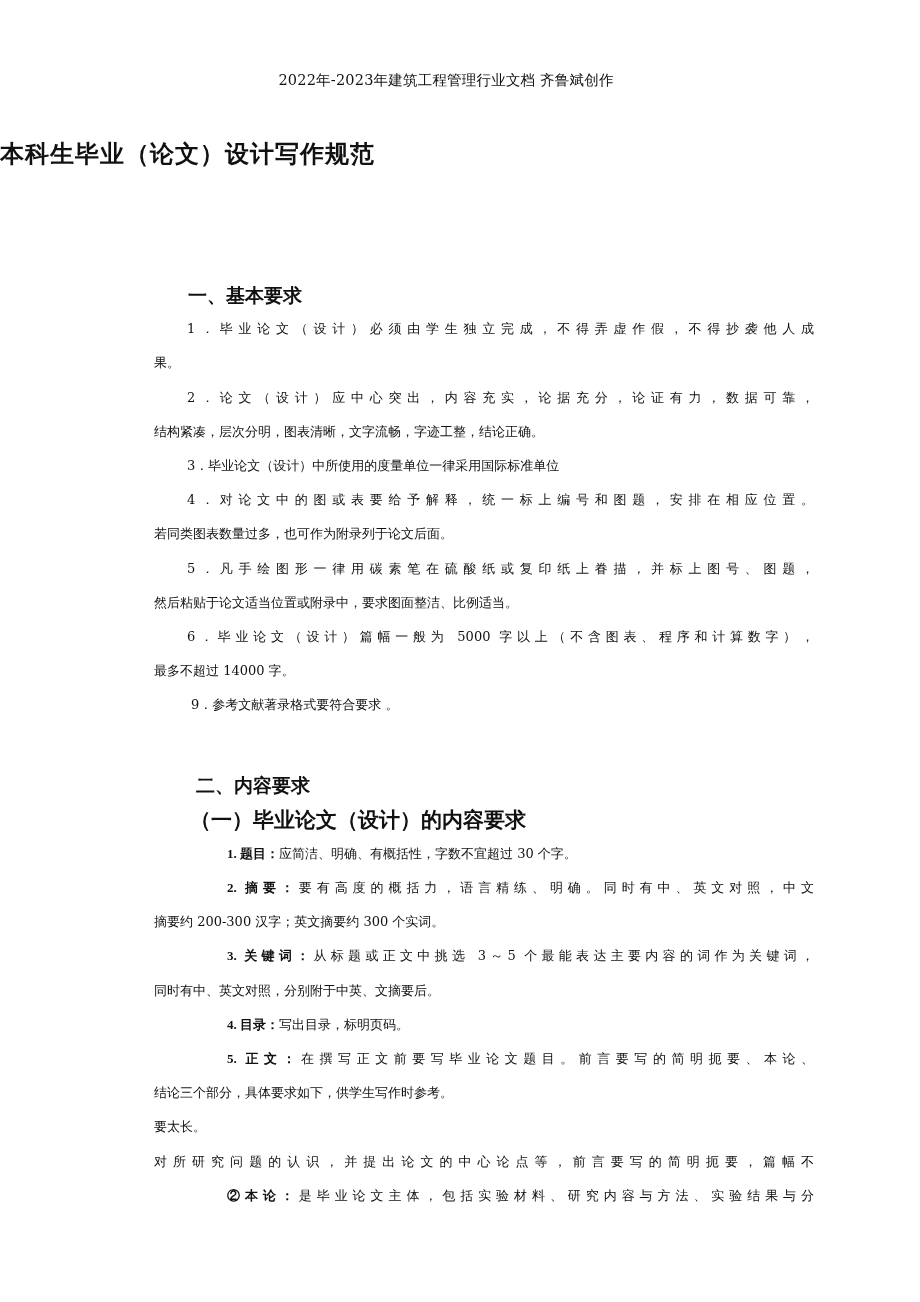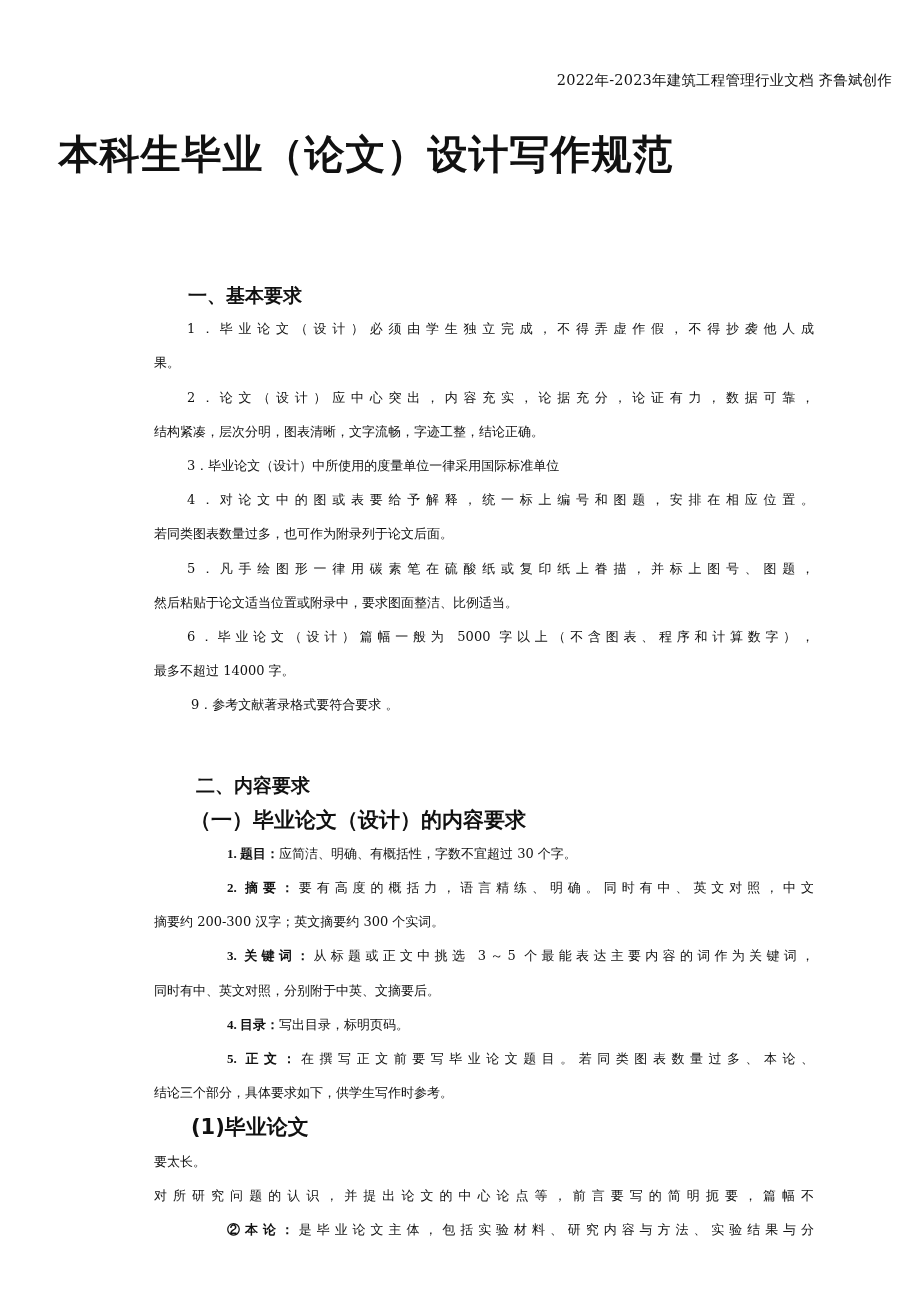--- a/index.html
+++ b/index.html
@@ -1,21 +1,21 @@
 <!DOCTYPE html>
 <html><head>
 <meta charset="utf-8">
 <style>
   html, body { margin: 0; padding: 0; background: #ffffff; }
   body { width: 920px; height: 1302px; position: relative; overflow: hidden;
          font-family: "DejaVu Serif", "Liberation Serif", serif; color: #111; }
-  .header { position: absolute; top: 70px; left: 0; width: 892px; text-align: right;
+  .header { position: absolute; top: 70px; left: 0; width: 892px; text-align: center;
             font-size: 14.5px; line-height: 20px; letter-spacing: 0.2px; }
-  .title { position: absolute; top: 132px; left: 0; width: 732px; text-align: center;
-           font-size: 40px; line-height: 44px; font-weight: bold;
+  .title { position: absolute; top: 132px; left: 0; width: 732px; 
+           font-size: 24px; line-height: 44px; font-weight: bold;
            font-family: "DejaVu Sans", "Liberation Sans", sans-serif; letter-spacing: 1px; }
   .body { position: absolute; top: 232px; left: 154px; width: 660px; }
   .line { position: relative; height: 34.2px; line-height: 34.2px; font-size: 13px;
           white-space: nowrap; }
   .h1 { font-weight: bold; font-size: 19px; padding-left: 34px;
         font-family: "DejaVu Sans", "Liberation Sans", sans-serif; margin-top: 46px; }
   .h1b { padding-left: 42px; }
   .h2 { font-weight: bold; font-size: 21px; padding-left: 36px;
         font-family: "DejaVu Sans", "Liberation Sans", sans-serif; }
   .indent { padding-left: 33px; }
@@ -66,25 +66,24 @@
   <div class="line indent2 just">
     <span class="bold">3. 关键词：</span><span>从标题或正文中挑选 3～5 个最能表达主要内容的词作为关键词，</span>
   </div>
   <div class="line">同时有中、英文对照，分别附于中英、文摘要后。</div>
 
   <div class="line indent2">
     <span class="bold">4. 目录：</span><span>写出目录，标明页码。</span>
   </div>
 
   <div class="line indent2 just">
-    <span class="bold">5. 正文：</span><span>在撰写正文前要写毕业论文题目。若同类图表数量过多、本论、</span>
+    <span class="bold">5. 正文：</span><span>在撰写正文前要写毕业论文题目。前言要写的简明扼要、本论、</span>
   </div>
   <div class="line">结论三个部分，具体要求如下，供学生写作时参考。</div>
 
-  <div class="line h2 indent2" style="padding-left:37px">(1)毕业论文</div>
 
   <div class="line">要太长。</div>
   <div class="line just">对所研究问题的认识，并提出论文的中心论点等，前言要写的简明扼要，篇幅不</div>
 
   <div class="line indent2 just">
     <span class="bold">②本论：</span><span>是毕业论文主体，包括实验材料、研究内容与方法、实验结果与分</span>
   </div>
 </div>
 
 </body></html>

